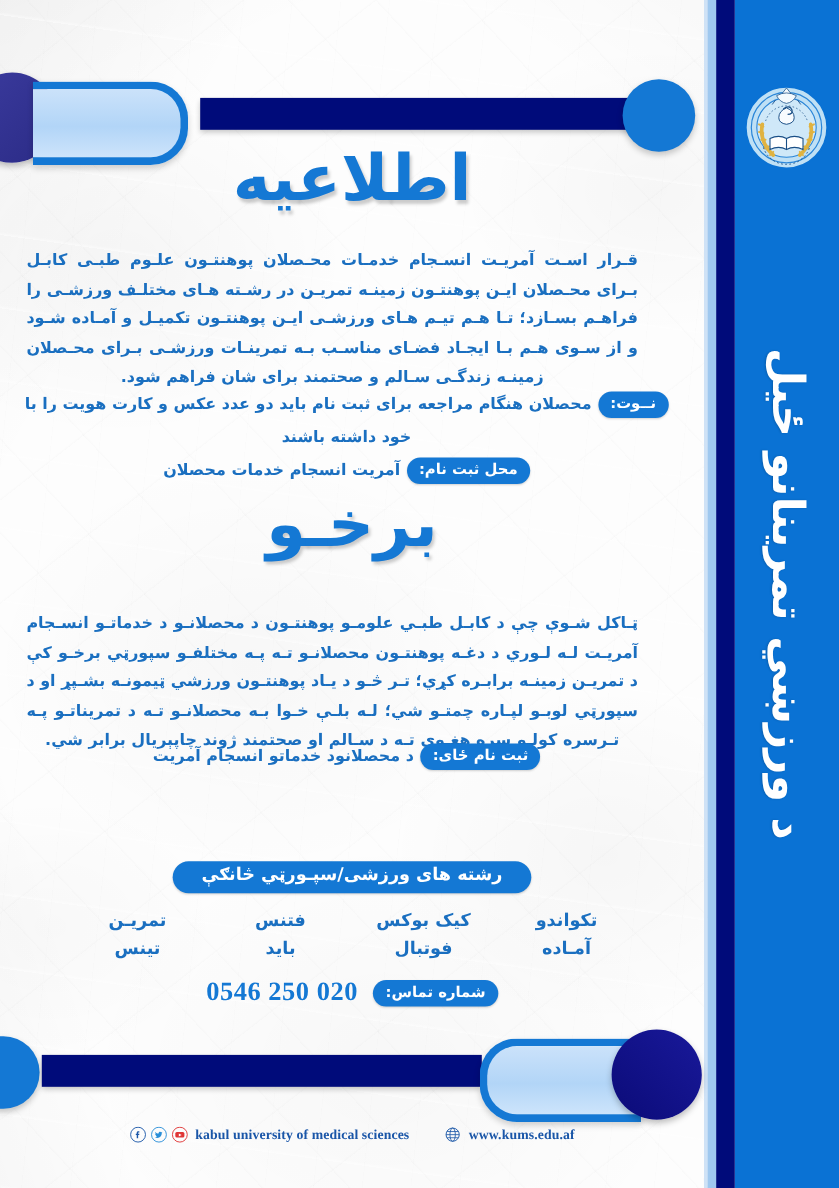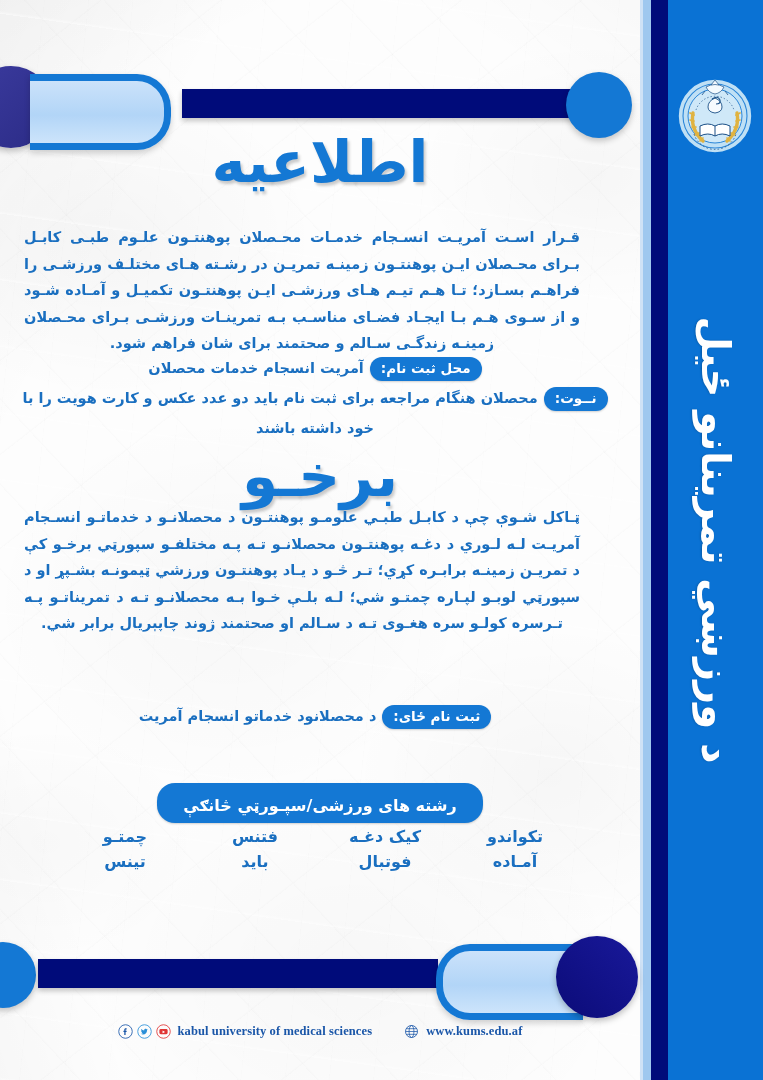--- a/index.html
+++ b/index.html
@@ -225,54 +225,54 @@
     left: 24px;
     color: #1a6fc0;
     font-size: 14.5px;
     font-weight: bold;
     line-height: 26.5px;
     text-align: justify;
     text-align-last: center;
     direction: rtl;
   }
   .para-fa { top: 224px; }
-  .para-ps { top: 504px; }
+  .para-ps { top: 554px; }
 
   .note-block {
     position: absolute;
     width: 590px;
     left: 20px;
     direction: rtl;
     text-align: center;
     color: #1a6fc0;
     font-size: 14.5px;
     font-weight: bold;
     line-height: 30px;
   }
   .notes-fa { top: 353px; }
-  .notes-ps { top: 701px; text-align: center; }
+  .notes-ps { top: 673px; text-align: center; }
 
   .badge {
     display: inline-block;
     background: #1478d4;
     color: #ffffff;
     border-radius: 13px;
     padding: 1px 11px 3px 11px;
     font-size: 13.5px;
     font-weight: bold;
     line-height: 20px;
     vertical-align: middle;
     margin-left: 6px;
     box-shadow: 0 1px 2px rgba(0,0,0,0.18);
     white-space: nowrap;
   }
   .badge-wide {
     border-radius: 18px;
     font-size: 16px;
-    padding: 13px 26px 7px 26px;
+    padding: 2px 26px 7px 26px;
     margin: 0;
   }
 
   .sports-header {
     position: absolute;
     top: 783px;
     width: 600px;
     left: 20px;
     text-align: center;
   }
@@ -403,52 +403,55 @@
   </div>
 
   <div class="content">
 
     <div class="headline headline-fa">اطلاعیه</div>
 
     <div class="body-paragraph para-fa">قـرار اسـت آمریـت انسـجام خدمـات محـصلان پوهنتـون علـوم طبـی کابـل بـرای محـصلان ایـن پوهنتـون زمینـه تمریـن در رشـته هـای مختلـف ورزشـی را فراهـم بسـازد؛ تـا هـم تیـم هـای ورزشـی ایـن پوهنتـون تکمیـل و آمـاده شـود و از سـوی هـم بـا ایجـاد فضـای مناسـب بـه تمرینـات ورزشـی بـرای محـصلان زمینـه زندگـی سـالم و صحتمند برای شان فراهم شود.</div>
 
     <div class="note-block notes-fa">
       <div>
-        <span class="badge">محل ثبت نام:</span><span>آمریت انسجام خدمات محصلان</span>
+        <span class="badge">نــوت:</span><span>محصلان هنگام مراجعه برای ثبت نام باید دو عدد عکس و کارت هویت را با خود داشته باشند</span>
       </div>
       <div>
-        <span class="badge">نــوت:</span><span>محصلان هنگام مراجعه برای ثبت نام باید دو عدد عکس و کارت هویت را با خود داشته باشند</span>
+        <span class="badge">محل ثبت نام:</span><span>آمریت انسجام خدمات محصلان</span>
       </div>
     </div>
 
     <div class="headline headline-ps">برخـو</div>
 
     <div class="body-paragraph para-ps">ټـاکل شـوې چې د کابـل طبـي علومـو پوهنتـون د محصلانـو د خدماتـو انسـجام آمریـت لـه لـوري د دغـه پوهنتـون محصلانـو تـه پـه مختلفـو سپورټي برخـو کې د تمریـن زمینـه برابـره کړي؛ تـر څـو د یـاد پوهنتـون ورزشي ټیمونـه بشـپړ او د سپورټي لوبـو لپـاره چمتـو شي؛ لـه بلـې خـوا بـه محصلانـو تـه د تمریناتـو پـه تـرسره کولـو سره هغـوی تـه د سـالم او صحتمند ژوند چاپېریال برابر شي.</div>
 
     <div class="note-block notes-ps">
       <div>
         <span class="badge">ثبت نام ځای:</span><span>د محصلانود خدماتو انسجام آمریت</span>
       </div>
     </div>
 
     <div class="sports-header">
       <span class="badge badge-wide">رشته های ورزشی/سپـورټي څانګې</span>
     </div>
 
     <div class="sports-grid">
       <span>تکواندو</span>
-      <span>کیک دغـه</span>
+      <span>کیک بوکس</span>
       <span>فتنس</span>
-      <span>چمتـو</span>
+      <span>تمریـن</span>
       <span>آمـاده</span>
       <span>فوتبال</span>
       <span>باید</span>
       <span>تینس</span>
     </div>
 
+    <div class="contact-line">
+      <span class="badge">شماره تماس:</span><span class="contact-number">020 250 0546</span>
+    </div>
 
     <div class="footer">
       <div class="footer-group">
         <svg class="social-icon" viewBox="0 0 16 16">
           <circle cx="8" cy="8" r="7.2" fill="none" stroke="#1a56a8" stroke-width="0.9"></circle>
           <path d="M9.2 4.6 h-1.0 c-0.9 0 -1.5 0.6 -1.5 1.5 v1.0 h-0.9 v1.3 h0.9 v3.2 h1.4 v-3.2 h1.0 l0.2 -1.3 h-1.2 v-0.8 c0 -0.3 0.1 -0.4 0.4 -0.4 h0.8 z" fill="#1a56a8"></path>
         </svg>
         <svg class="social-icon" viewBox="0 0 16 16">
           <circle cx="8" cy="8" r="7.2" fill="none" stroke="#2a8fd8" stroke-width="0.9"></circle>
           <path d="M12.4 5.3 c-0.35 0.16 -0.72 0.26 -1.1 0.3 c0.4 -0.24 0.7 -0.6 0.84 -1.05 c-0.37 0.22 -0.78 0.38 -1.22 0.47 c-0.35 -0.38 -0.85 -0.62 -1.4 -0.62 c-1.06 0 -1.92 0.87 -1.92 1.94 c0 0.15 0.02 0.3 0.05 0.44 c-1.6 -0.08 -3.02 -0.85 -3.97 -2.03 c-0.17 0.29 -0.26 0.62 -0.26 0.98 c0 0.67 0.34 1.26 0.86 1.61 c-0.32 -0.01 -0.62 -0.1 -0.88 -0.24 v0.02 c0 0.94 0.66 1.72 1.54 1.9 c-0.16 0.05 -0.33 0.07 -0.5 0.07 c-0.12 0 -0.25 -0.01 -0.36 -0.04 c0.25 0.77 0.96 1.33 1.8 1.35 c-0.66 0.52 -1.49 0.83 -2.4 0.83 c-0.15 0 -0.3 -0.01 -0.45 -0.03 c0.86 0.55 1.87 0.87 2.96 0.87 c3.55 0 5.5 -2.97 5.5 -5.54 l-0.01 -0.25 c0.38 -0.27 0.71 -0.62 0.97 -1.0 z" fill="#2a8fd8" transform="scale(0.78) translate(2.2 2.2)"></path>

